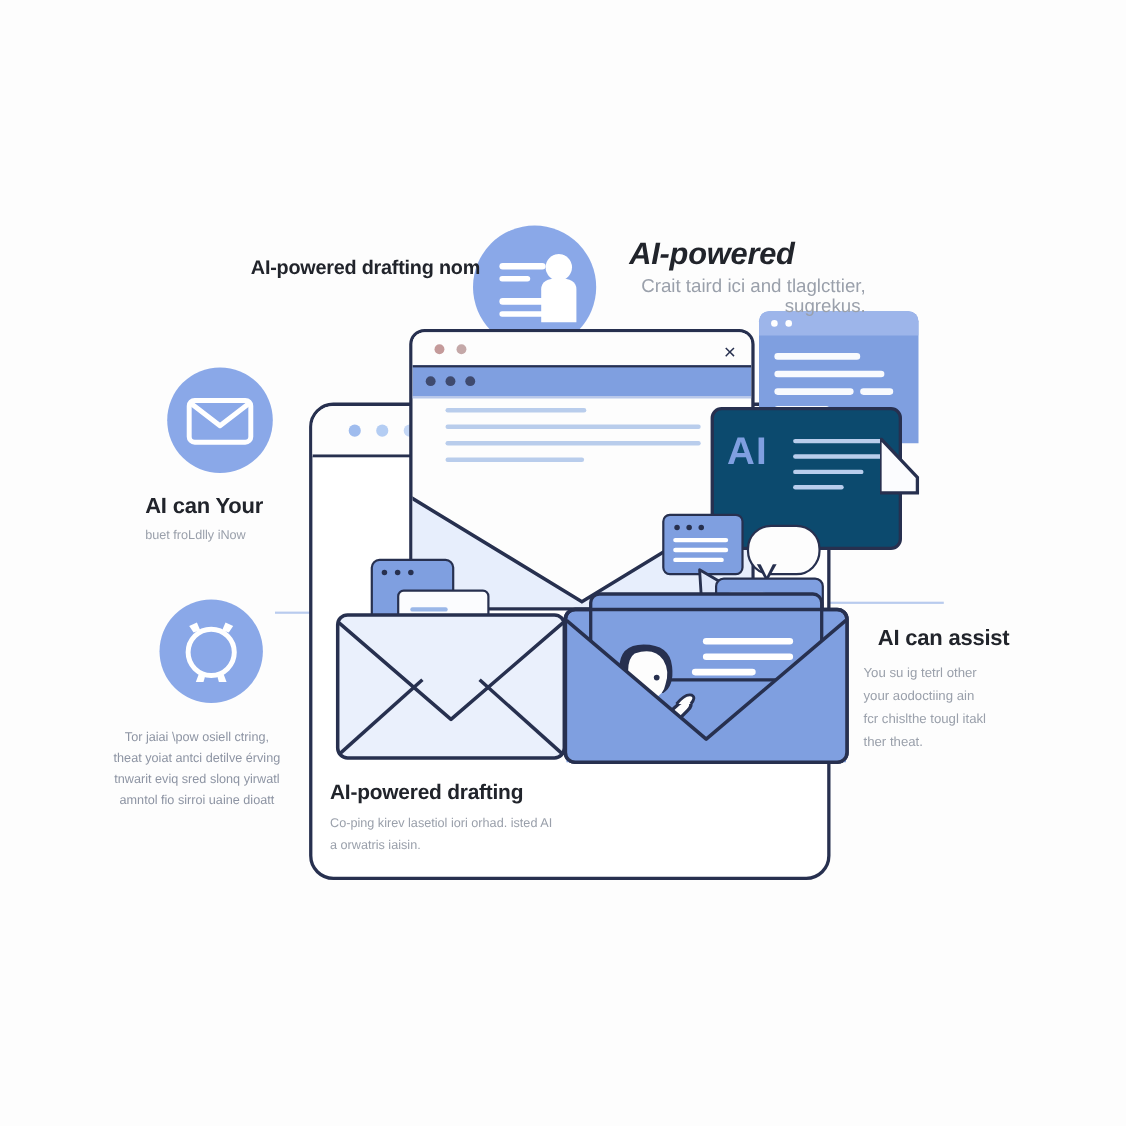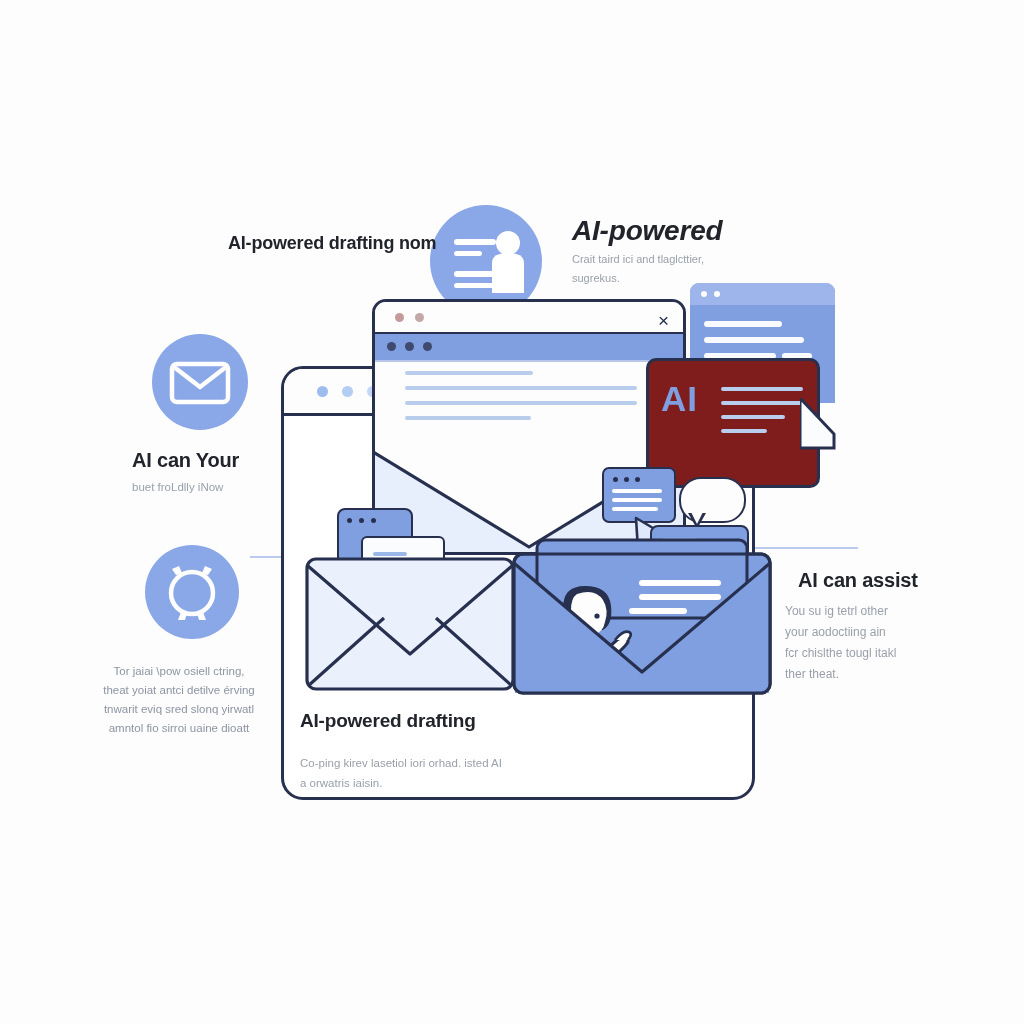--- a/index.html
+++ b/index.html
@@ -16,36 +16,36 @@
   .h-title{
     font-weight:bold;color:#21242b;letter-spacing:-0.2px;
   }
   .h-sub{color:#9aa0ab;}
 
   .tb-topleft{left:228px;top:230px;width:210px;}
   .tb-topleft .h-title{font-size:18px;line-height:27px;}
 
   .tb-topright{left:572px;top:218px;width:215px;}
   .tb-topright .h-title{font-size:28px;line-height:25px;font-style:italic;}
-  .tb-topright .h-sub{font-size:11px;line-height:19px;margin-top:7px;}
+  .tb-topright .h-sub{font-size:17px;line-height:19px;margin-top:7px;text-align:right;}
 
   .tb-midleft{left:132px;top:448px;width:200px;}
   .tb-midleft .h-title{font-size:20px;line-height:25px;}
   .tb-midleft .h-sub{font-size:11.5px;line-height:18px;margin-top:5px;}
 
   .tb-botleft{left:80px;top:662px;width:198px;text-align:center;}
   .tb-botleft .h-sub{font-size:11.5px;line-height:19px;color:#8d94a3;}
 
   .tb-right{left:785px;top:568px;width:180px;}
   .tb-right .h-title{font-size:20px;line-height:25px;margin-left:13px;}
   .tb-right .h-sub{font-size:12px;line-height:21px;margin-top:8px;}
 
   .tb-botcenter{left:300px;top:708px;width:290px;}
   .tb-botcenter .h-title{font-size:19px;line-height:25px;}
-  .tb-botcenter .h-sub{font-size:11.5px;line-height:20px;margin-top:20px;}
+  .tb-botcenter .h-sub{font-size:11.5px;line-height:20px;margin-top:6px;}
 
   
   .circle{border-radius:50%;background:#8aa8e8;}
   .circle-avatar{left:430px;top:205px;width:112px;height:112px;}
   .circle-mail{left:152px;top:334px;width:96px;height:96px;}
   .circle-clock{left:145px;top:545px;width:94px;height:94px;}
 
   .conn{background:#b9cbee;height:2px;}
 
   
@@ -72,22 +72,22 @@
   
   .bluewin{
     left:690px;top:283px;width:145px;height:120px;
     background:#7f9fe0;border-radius:9px 9px 0 0;overflow:hidden;
   }
   .bluewin-head{position:absolute;left:0;top:0;right:0;height:22px;background:#9db5ea;}
   .wline{height:6px;border-radius:3px;background:#ffffff;position:absolute;opacity:.95;}
 
   
   .aicard{
-    left:646px;top:358px;width:168px;height:124px;
-    border:3px solid #27304f;background:#7f1d1d;border-radius:10px;
+    left:646px;top:370px;width:168px;height:124px;
+    border:3px solid #27304f;background:#0c4a6e;border-radius:10px;
   }
   .ai-text{position:absolute;left:12px;top:18px;font-size:35px;font-weight:bold;color:#7f9fe0;letter-spacing:1px;}
   .aline{height:4px;border-radius:3px;background:#b9cdec;position:absolute;}
 
   
   .chatcard{
     left:602px;top:467px;width:70px;height:52px;
     background:#7f9fe0;border:2.4px solid #27304f;border-radius:7px;
   }
   .cdot{width:5px;height:5px;border-radius:50%;background:#27304f;position:absolute;top:8px;}

